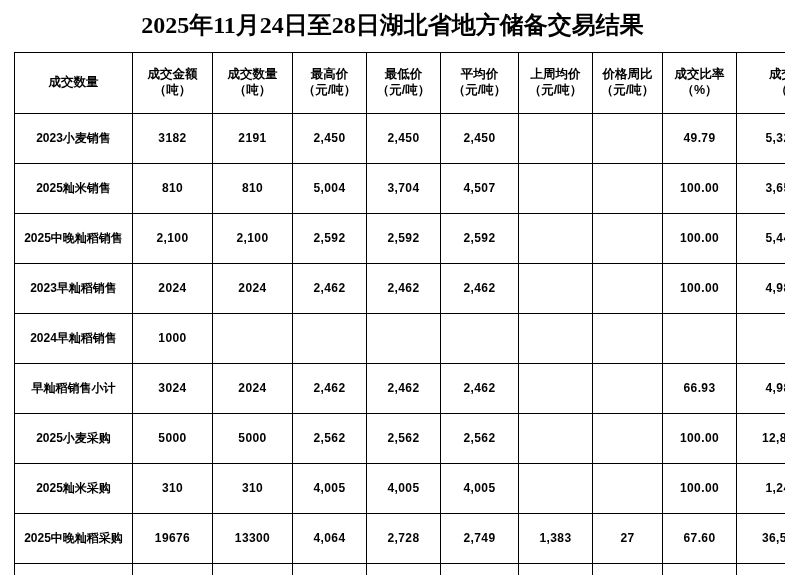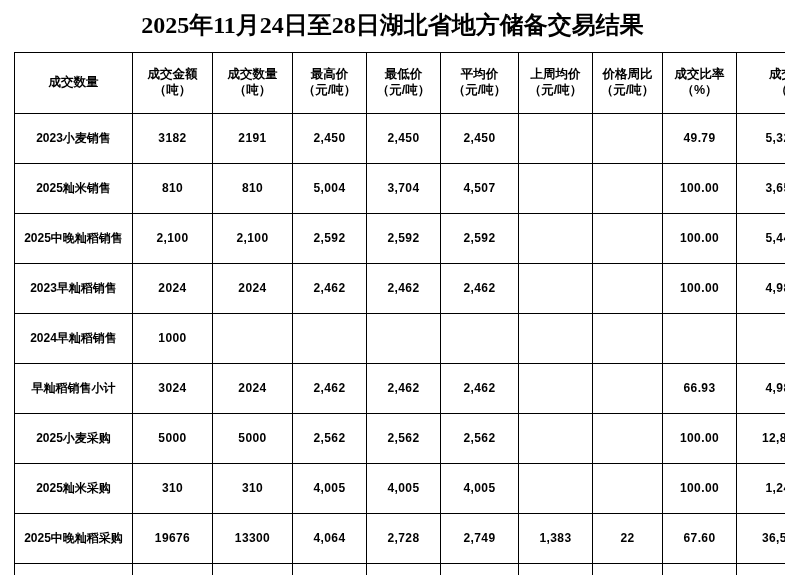--- a/index.html
+++ b/index.html
@@ -242,21 +242,21 @@
         <td class="num-cell">1,242,013</td>
       </tr>
       <tr>
         <td class="row-name">2025中晚籼稻采购</td>
         <td class="num-cell">19676</td>
         <td class="num-cell">13300</td>
         <td class="num-cell">4,064</td>
         <td class="num-cell">2,728</td>
         <td class="num-cell">2,749</td>
         <td class="num-cell">1,383</td>
-        <td class="num-cell">22</td>
+        <td class="num-cell">27</td>
         <td class="num-cell">67.60</td>
         <td class="num-cell">36,567,218</td>
       </tr>
       <tr class="total-row">
         <td class="row-name">合计</td>
         <td class="num-cell">34102</td>
         <td class="num-cell">25735</td>
         <td class="num-cell"></td>
         <td class="num-cell"></td>
         <td class="num-cell"></td>

